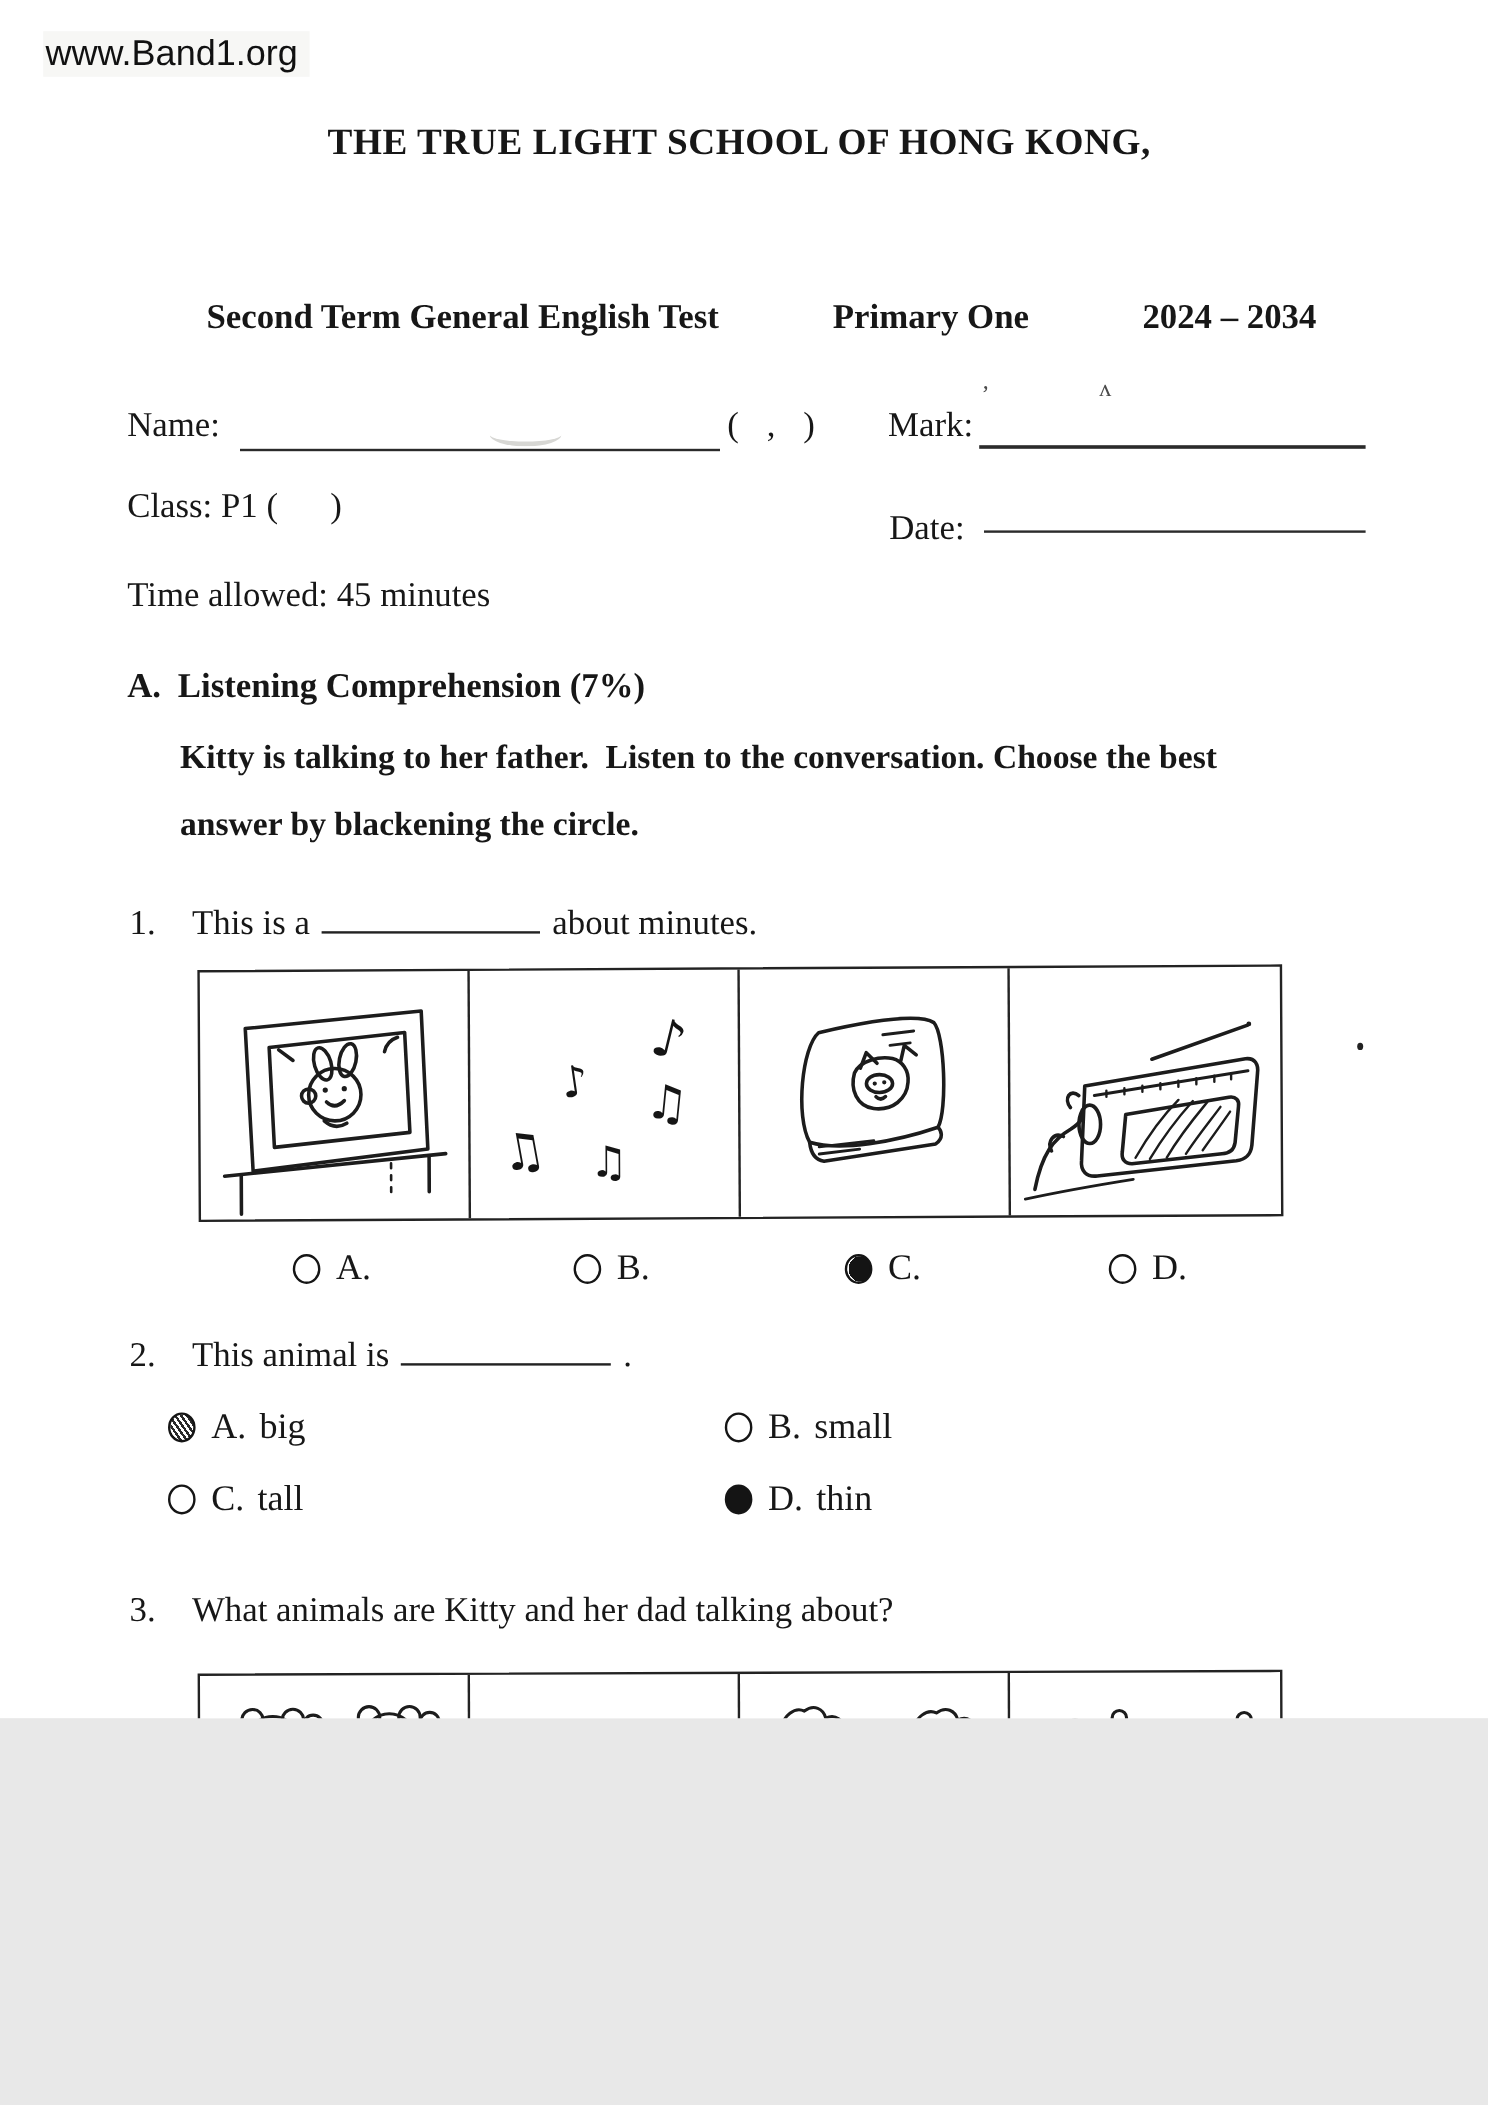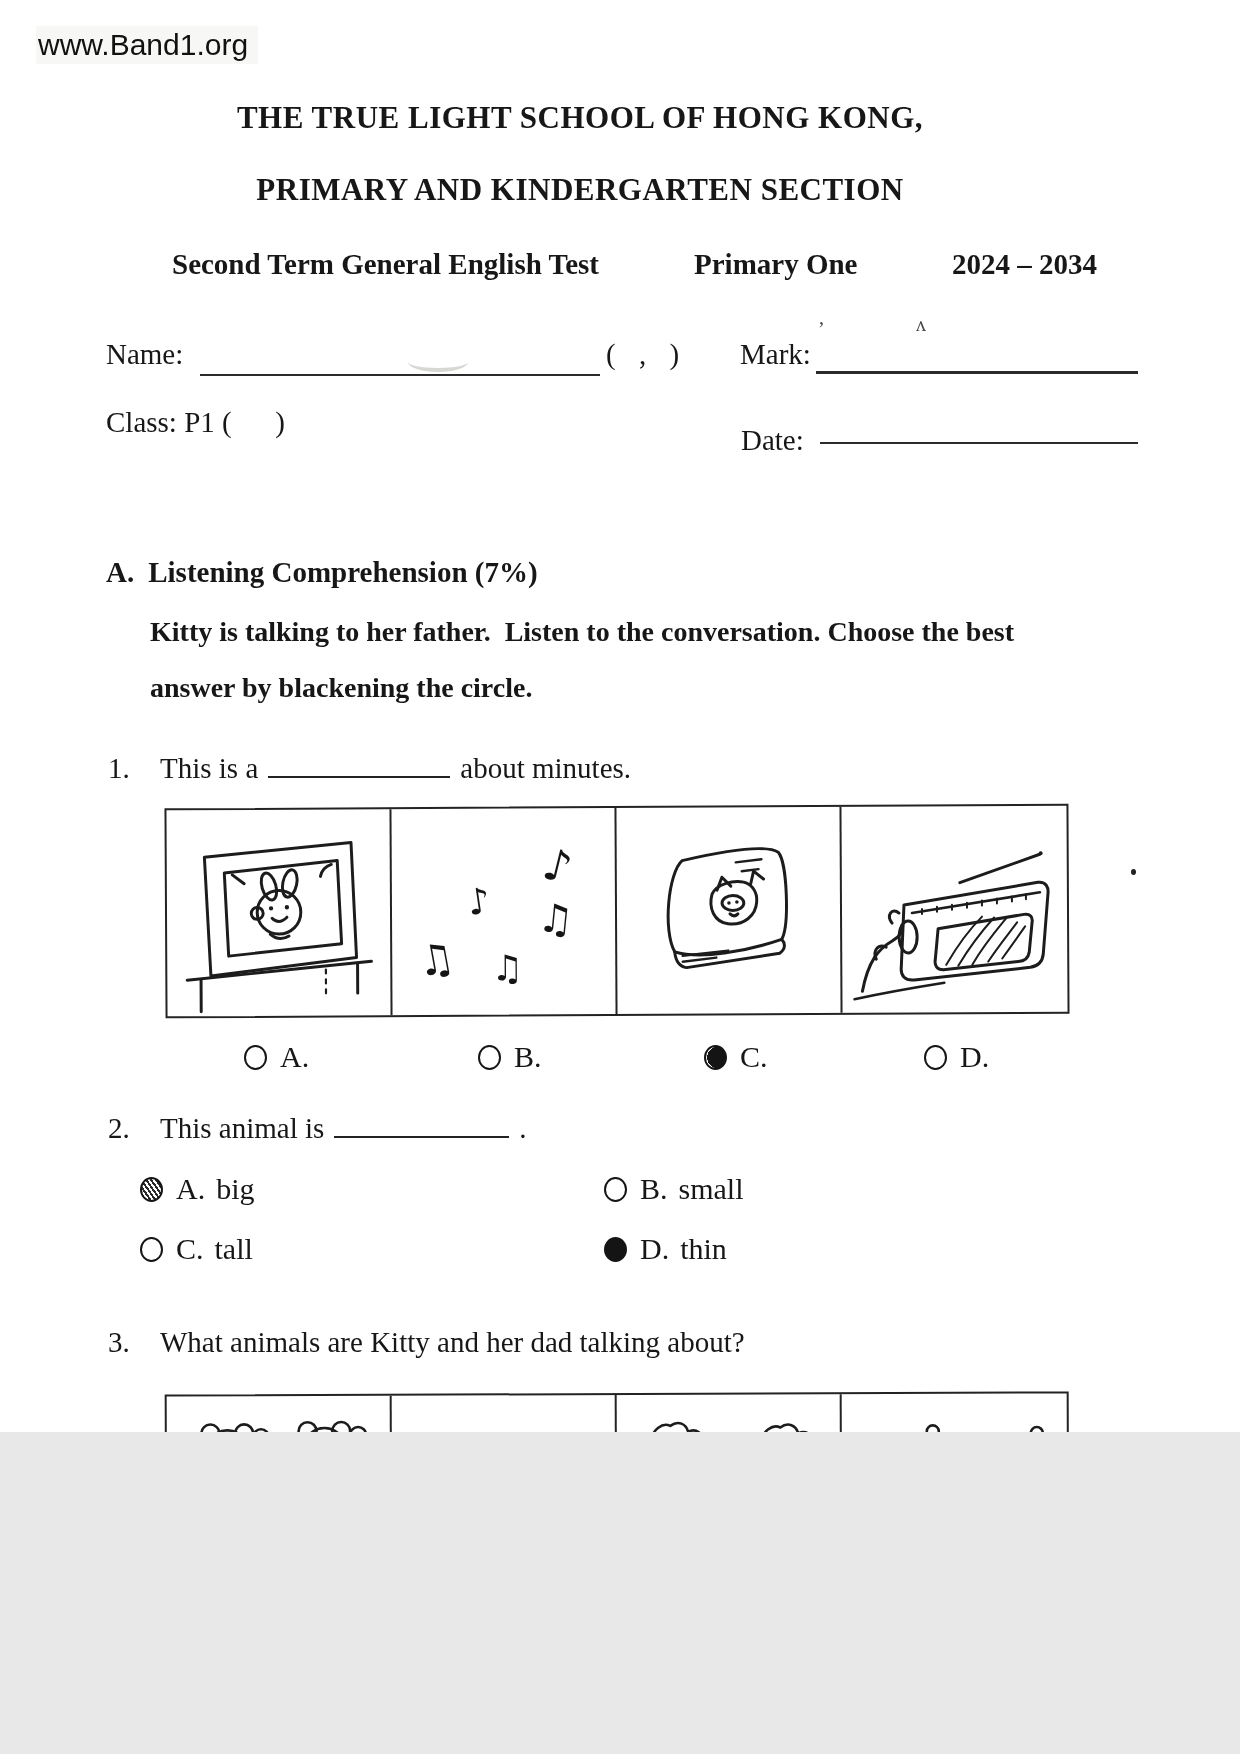--- a/index.html
+++ b/index.html
@@ -7,21 +7,21 @@
     position:relative;width:1240px;height:1432px;margin:0 auto;
     background:#ffffff;overflow:hidden;
     font-family:"Liberation Serif","DejaVu Serif",serif;color:#171717;
   }
   .abs{position:absolute;}
   
   .watermark{left:36px;top:26px;font-family:"Liberation Sans","DejaVu Sans",sans-serif;
     font-size:30px;color:#111;background:#f7f7f5;padding:2px 10px 2px 2px;}
   
   .title-line{left:0;width:1160px;text-align:center;font-weight:bold;font-size:31px;letter-spacing:.5px;}
-  .t1{top:100px;}
+  .t1{top:100px;padding-left:36px;}
   .t2{top:172px;}
   .subtitle span{font-weight:bold;font-size:29px;}
   .sub-test{left:172px;top:248px;}
   .sub-grade{left:694px;top:248px;}
   .sub-year{left:952px;top:248px;}
   
   .label{font-size:29px;white-space:pre;}
   .wline{border-bottom:2.5px solid #2b2b2b;height:34px;}
   .name-label{left:106px;top:338px;}
   .name-line{left:200px;top:340px;width:400px;}
@@ -69,41 +69,41 @@
   .pagenum{left:646px;top:1650px;font-size:23px;}
 </style>
 </head>
 <body>
 
 <div class="page">
 
   <div class="abs watermark">www.Band1.org</div>
 
   <div class="abs title-line t1">THE TRUE LIGHT SCHOOL OF HONG KONG,</div>
-  <div class="abs title-line t2">PRIMARY AND KINDERGARTEN SECTION</div>
 
   <div>
     <span class="abs subtitle sub-test"><span>Second Term General English Test</span></span>
     <span class="abs subtitle sub-grade"><span>Primary One</span></span>
     <span class="abs subtitle sub-year"><span>2024 – 2034</span></span>
   </div>
 
   <span class="abs label name-label">Name:</span>
   <span class="abs wline name-line"></span>
   <span class="abs name-paren">( , )</span>
   <span class="abs label mark-label">Mark:</span>
   <span class="abs wline mark-line"></span>
   <span class="abs stray stray1">’</span>
   <span class="abs stray stray2">ʌ</span>
   <span class="abs smudge"></span>
 
   <span class="abs label class-label">Class: P1 (      )</span>
   <span class="abs label date-label">Date:</span>
   <span class="abs wline date-line"></span>
 
+  <span class="abs label time-label">Time allowed: 45 minutes</span>
 
   <div class="abs secA">
     <span>A.</span><span class="sa-title">Listening Comprehension (7%)</span>
   </div>
   <div class="abs instr i1">Kitty is talking to her father.  Listen to the conversation. Choose the best</div>
   <div class="abs instr i2">answer by blackening the circle.</div>
 
   <div class="abs stem q1">
     <span class="qnum">1.</span>
     <span>This is a</span>

